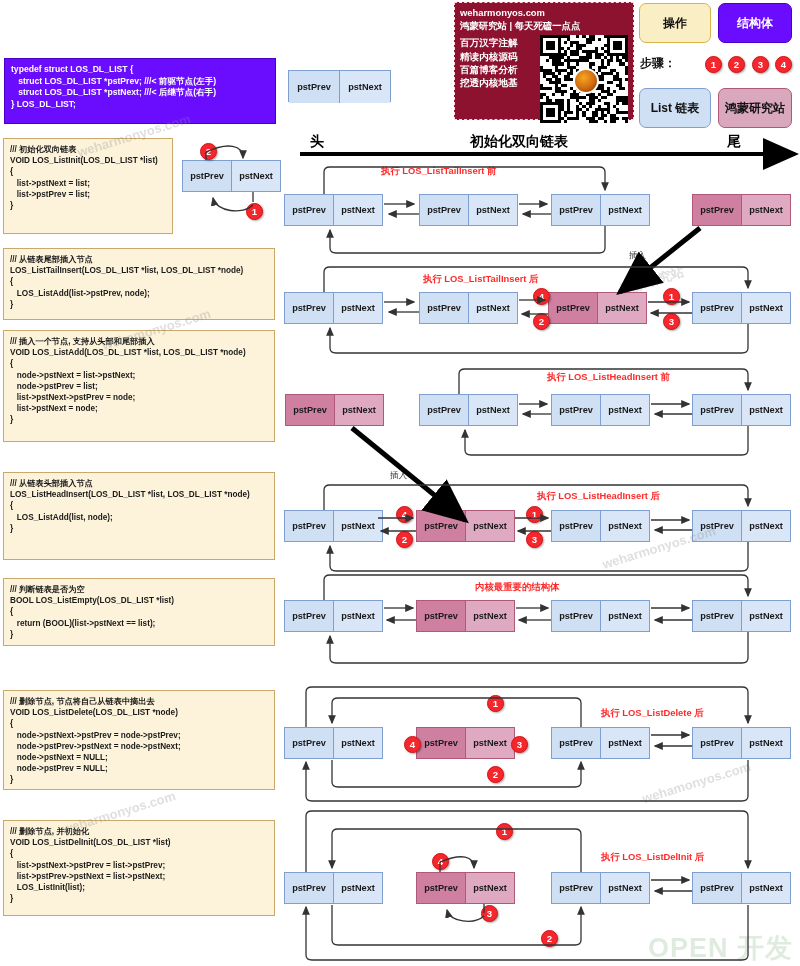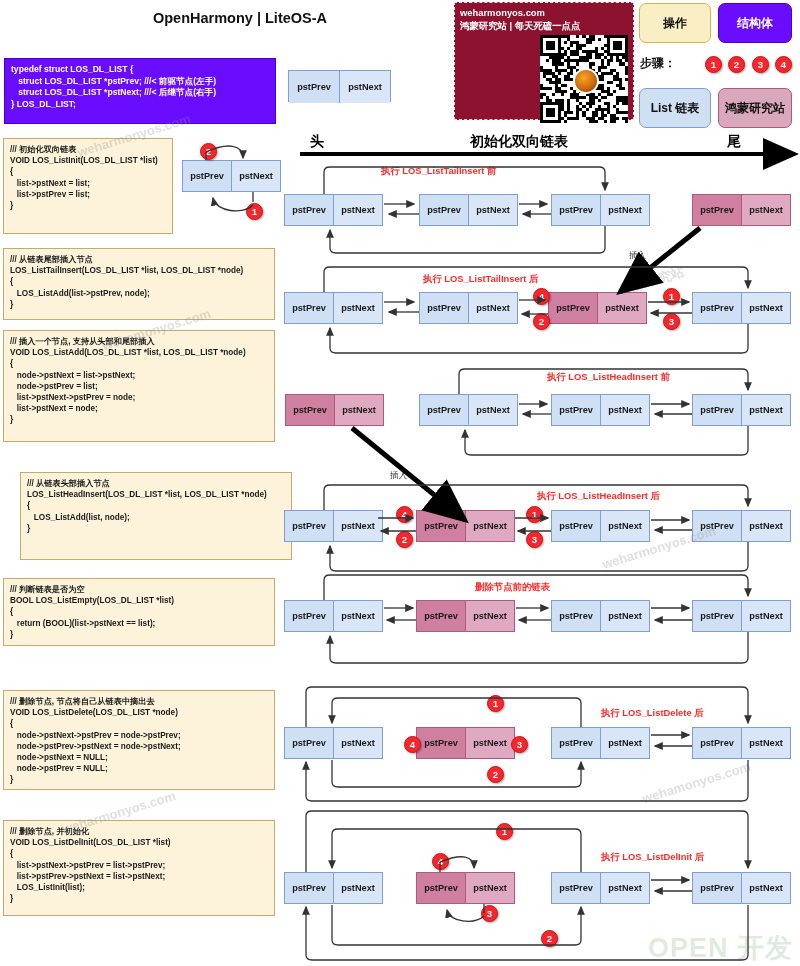--- a/index.html
+++ b/index.html
@@ -71,36 +71,41 @@
   svg.ov{position:absolute;left:0;top:0;width:800px;height:966px;pointer-events:none;}
   .wm{position:absolute;color:rgba(140,140,140,.28);font-size:13px;font-weight:bold;
       transform:rotate(-17deg);white-space:nowrap;}
   #openwm{position:absolute;left:648px;top:930px;font-size:27px;font-weight:bold;
       color:rgba(150,190,150,.30);letter-spacing:1px;}
 </style>
 </head>
 <body>
 
 <div class="abs" id="title">
-  <div>OpenHarmony | LiteOS-A</div>
 </div>
 
 <div class="abs" id="struct-box">typedef struct LOS_DL_LIST {
    struct LOS_DL_LIST *pstPrev; ///&lt; 前驱节点(左手)
    struct LOS_DL_LIST *pstNext; ///&lt; 后继节点(右手)
 } LOS_DL_LIST;</div>
 
 <div class="abs node blue" id="sample-node">
   <div class="half left">pstPrev</div>
   <div class="half right">pstNext</div>
 </div>
 
 <div class="abs" id="banner">
   <div class="bline">weharmonyos.com</div>
   <div class="bline">鸿蒙研究站 | 每天死磕一点点</div>
+  <div class="left4">
+    <div>百万汉字注解</div>
+    <div>精读内核源码</div>
+    <div>百篇博客分析</div>
+    <div>挖透内核地基</div>
+  </div>
   <div id="qr">
       <div class="qpx" style="left: 0px; top: 0px; width: 3.03448px; height: 3.03448px;"></div>
       <div class="qpx" style="left: 3.03448px; top: 0px; width: 3.03448px; height: 3.03448px;"></div>
       <div class="qpx" style="left: 6.06897px; top: 0px; width: 3.03448px; height: 3.03448px;"></div>
       <div class="qpx" style="left: 9.10345px; top: 0px; width: 3.03448px; height: 3.03448px;"></div>
       <div class="qpx" style="left: 12.1379px; top: 0px; width: 3.03448px; height: 3.03448px;"></div>
       <div class="qpx" style="left: 15.1724px; top: 0px; width: 3.03448px; height: 3.03448px;"></div>
       <div class="qpx" style="left: 18.2069px; top: 0px; width: 3.03448px; height: 3.03448px;"></div>
       <div class="qpx" style="left: 21.2414px; top: 0px; width: 3.03448px; height: 3.03448px;"></div>
       <div class="qpx" style="left: 24.2759px; top: 0px; width: 3.03448px; height: 3.03448px;"></div>
@@ -561,21 +566,21 @@
    LOS_ListAdd(list-&gt;pstPrev, node);
 }</div>
 <div class="abs code" style="left:3px;top:330px;width:272px;height:112px;">/// 插入一个节点, 支持从头部和尾部插入
 VOID LOS_ListAdd(LOS_DL_LIST *list, LOS_DL_LIST *node)
 {
    node-&gt;pstNext = list-&gt;pstNext;
    node-&gt;pstPrev = list;
    list-&gt;pstNext-&gt;pstPrev = node;
    list-&gt;pstNext = node;
 }</div>
-<div class="abs code" style="left:20px;top:472px;width:272px;height:88px;">/// 从链表头部插入节点
+<div class="abs code" style="left:3px;top:472px;width:272px;height:88px;">/// 从链表头部插入节点
 LOS_ListHeadInsert(LOS_DL_LIST *list, LOS_DL_LIST *node)
 {
    LOS_ListAdd(list, node);
 }</div>
 <div class="abs code" style="left:3px;top:578px;width:272px;height:68px;">/// 判断链表是否为空
 BOOL LOS_ListEmpty(LOS_DL_LIST *list)
 {
    return (BOOL)(list-&gt;pstNext == list);
 }</div>
 <div class="abs code" style="left:3px;top:690px;width:272px;height:100px;">/// 删除节点, 节点将自己从链表中摘出去
@@ -681,21 +686,21 @@
 </div>
 <div class="abs node blue" style="left:692px;top:510px;">
   <div class="half left">pstPrev</div>
   <div class="half right">pstNext</div>
 </div>
 <div class="step-dot" style="left:396px;top:506px;">4</div>
 <div class="step-dot" style="left:396px;top:531px;">2</div>
 <div class="step-dot" style="left:526px;top:506px;">1</div>
 <div class="step-dot" style="left:526px;top:531px;">3</div>
 
-<div class="caption" style="left:475px;top:581px;">删除节点前的链表</div>
+<div class="caption" style="left:475px;top:581px;">内核最重要的结构体</div>
 <div class="abs node blue" style="left:284px;top:600px;">
   <div class="half left">pstPrev</div>
   <div class="half right">pstNext</div>
 </div>
 <div class="abs node pink" style="left:416px;top:600px;">
   <div class="half left">pstPrev</div>
   <div class="half right">pstNext</div>
 </div>
 <div class="abs node blue" style="left:551px;top:600px;">
   <div class="half left">pstPrev</div>

